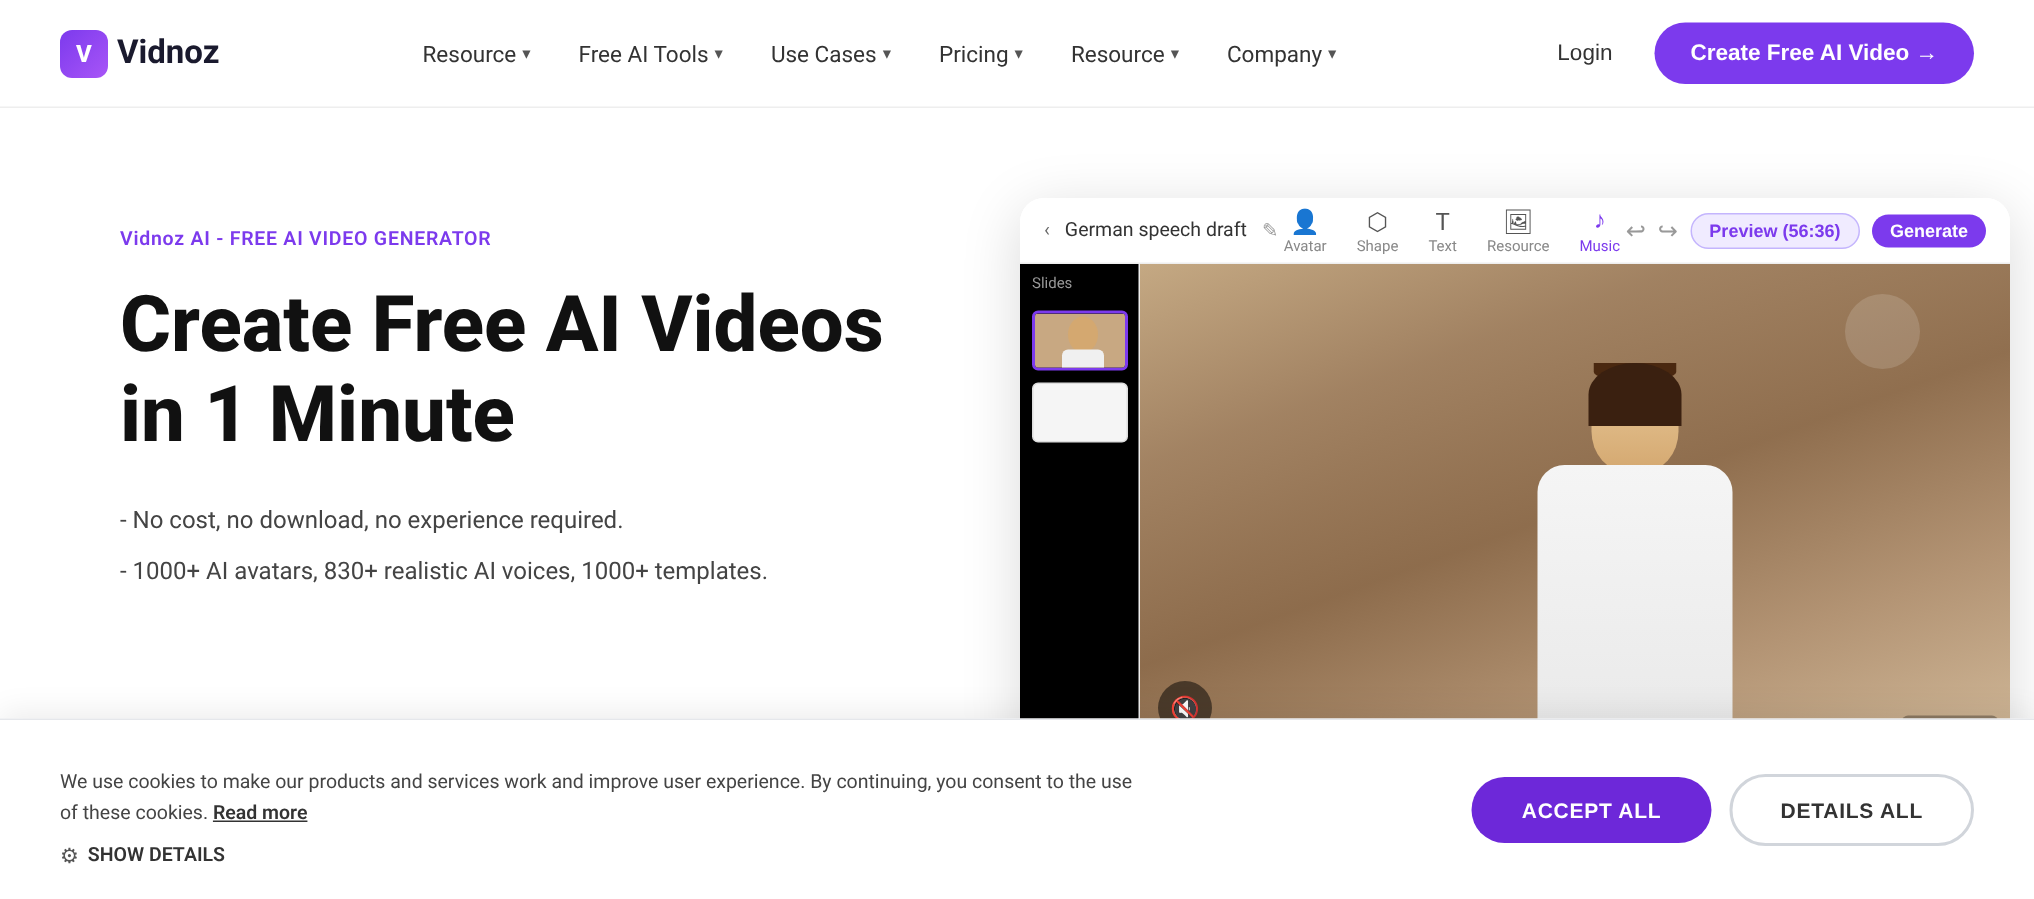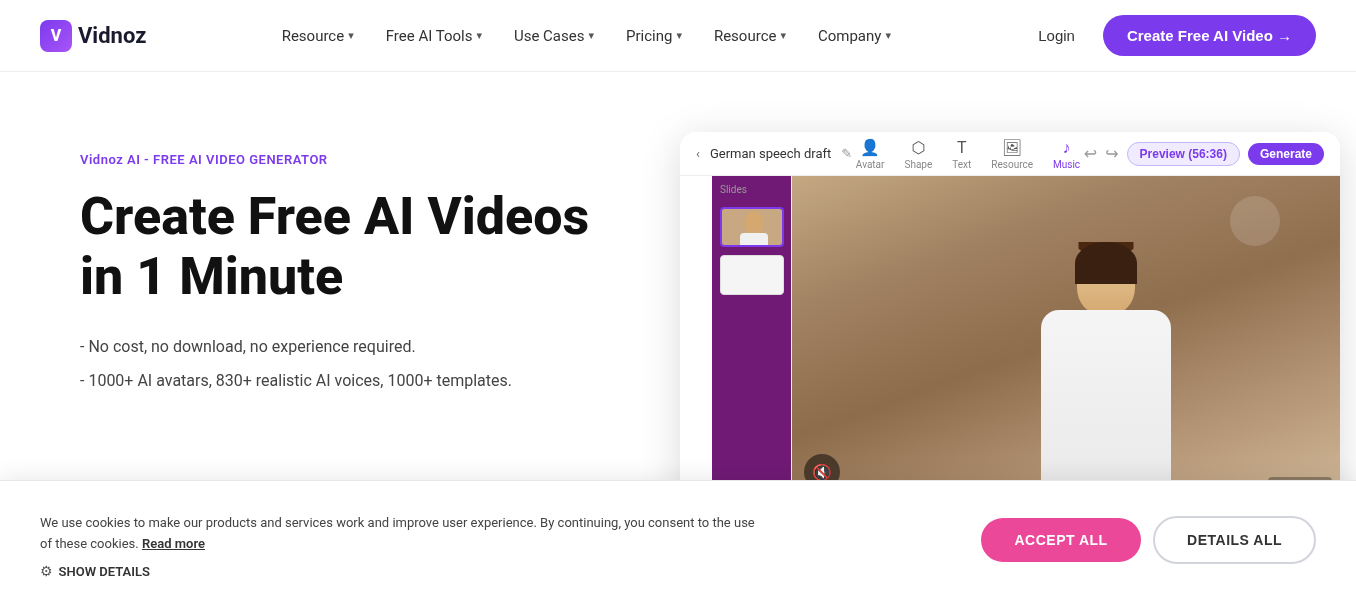--- a/index.html
+++ b/index.html
@@ -78,21 +78,21 @@
       border-radius: 20px; padding: 4px 12px; font-size: 12px; font-weight: 600; cursor: pointer;
     }
     .toolbar-generate-btn {
       background: #7c3aed; color: #fff; border: none;
       border-radius: 20px; padding: 4px 12px; font-size: 12px; font-weight: 600; cursor: pointer;
     }
 
     .preview-body { display: flex; height: calc(370px - 44px); }
     .slides-panel {
       width: 80px; border-right: 1px solid #eee; padding: 8px;
-      display: flex; flex-direction: column; gap: 8px; background: #701a75; margin-left: 32px;
+      display: flex; flex-direction: column; gap: 8px; background: #000000;
     }
     .slides-label { font-size: 10px; color: #999; margin-bottom: 4px; }
     .slide-thumb {
       width: 64px; height: 40px; border-radius: 4px; overflow: hidden;
       border: 2px solid #7c3aed; cursor: pointer;
     }
     .slide-thumb-empty {
       width: 64px; height: 40px; border-radius: 4px;
       border: 1px solid #ddd; background: #f5f5f5; cursor: pointer;
     }
@@ -125,21 +125,21 @@
       box-shadow: 0 -4px 20px rgba(0,0,0,0.08); z-index: 1000;
     }
     .cookie-left { flex: 1; margin-top: 12px; }
     .cookie-text { font-size: 13px; color: #444; line-height: 1.6; max-width: 720px; }
     .cookie-link { color: #333; font-weight: 600; text-decoration: underline; cursor: pointer; }
     .cookie-details { display: flex; align-items: center; gap: 6px; margin-top: 8px; cursor: pointer; }
     .cookie-gear { font-size: 14px; color: #555; }
     .cookie-details-label { font-size: 13px; font-weight: 600; color: #333; }
     .cookie-right { display: flex; align-items: center; gap: 12px; }
     .accept-btn {
-      background: #ec4899; color: #fff; border: none; border-radius: 50px;
+      background: #6d28d9; color: #fff; border: none; border-radius: 50px;
       padding: 14px 32px; font-size: 14px; font-weight: 700; cursor: pointer;
       letter-spacing: 0.5px; min-width: 160px;
     }
     .decline-btn {
       background: #fff; color: #333; border: 2px solid #d1d5db; border-radius: 50px;
       padding: 14px 32px; font-size: 14px; font-weight: 700; cursor: pointer;
       letter-spacing: 0.5px; min-width: 160px;
     }
 
     

